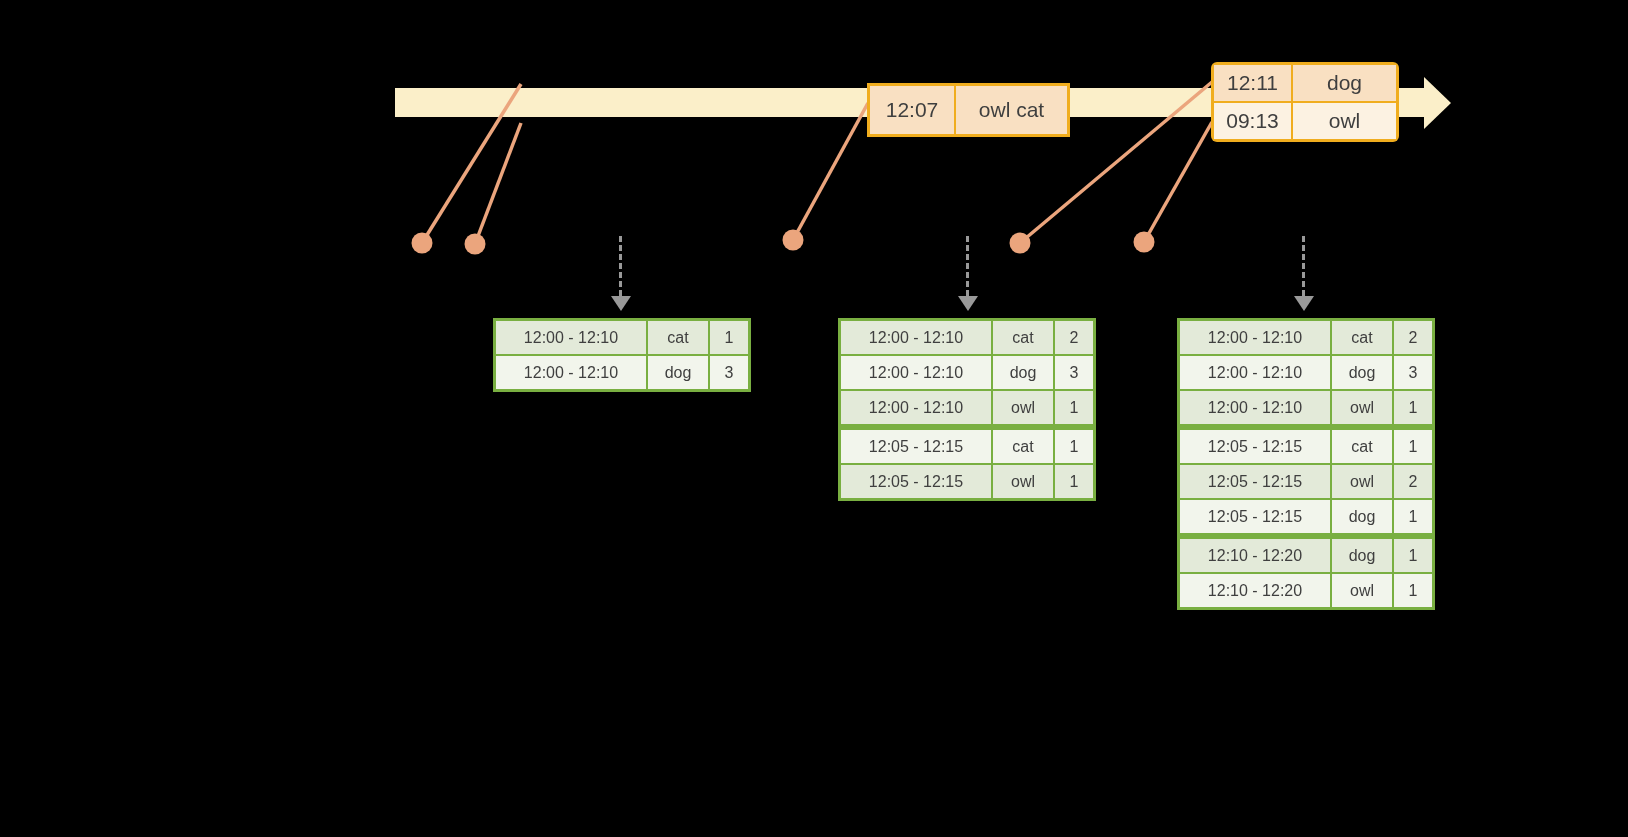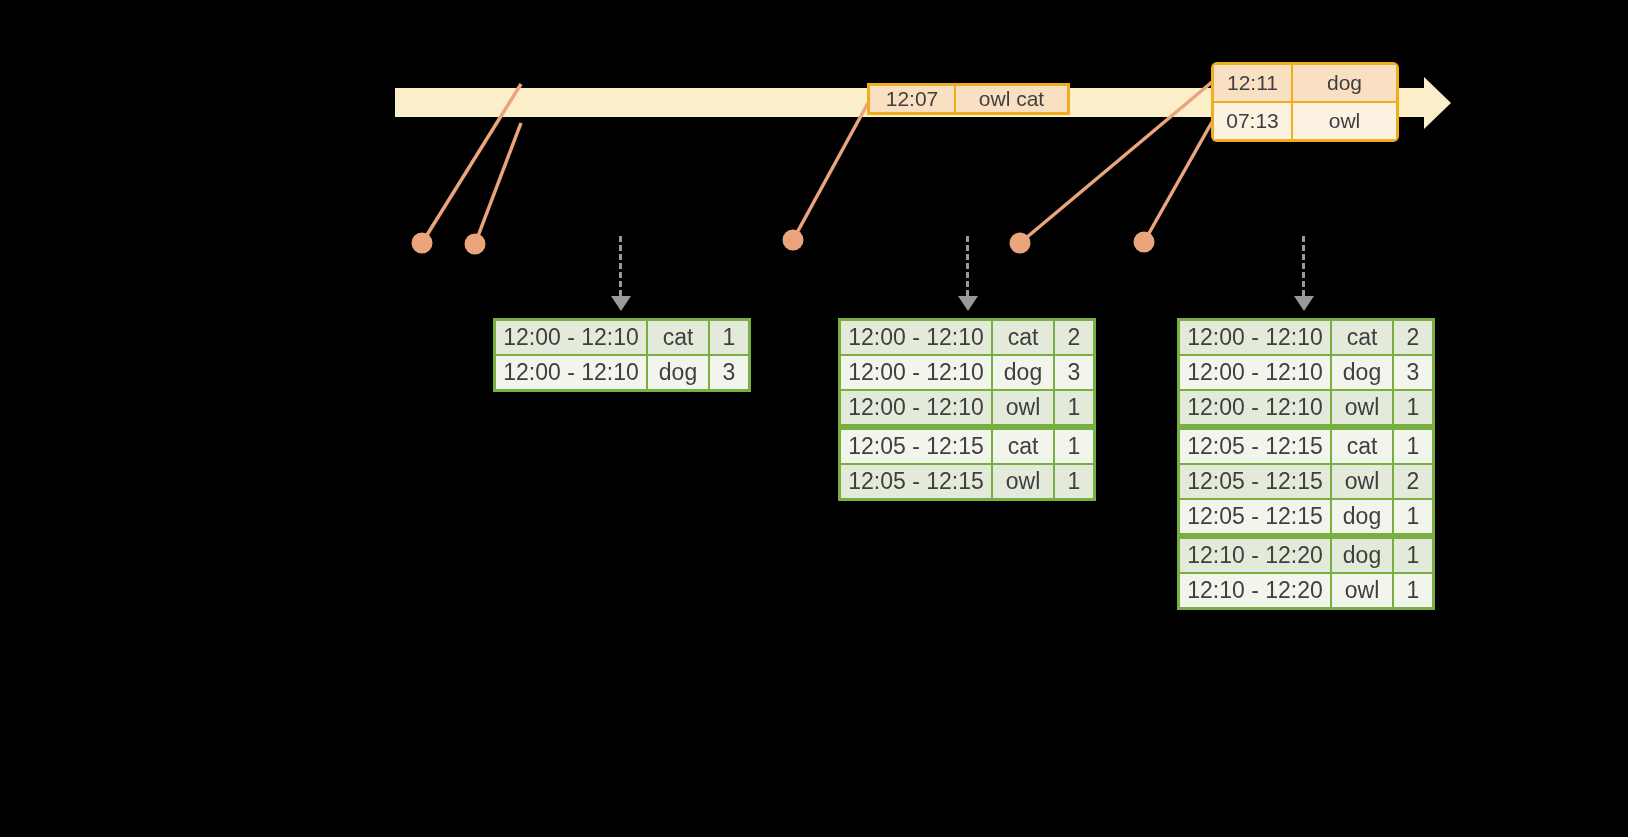--- a/index.html
+++ b/index.html
@@ -23,34 +23,34 @@
   .connectors{position:absolute;left:0;top:0;}
   .connectors line{stroke:var(--connector);stroke-width:3.5px;}
   .connectors circle{fill:var(--connector);}
 
   
   .etable{position:absolute;background:var(--gold);padding:3px;display:grid;gap:2px;font-size:21px;}
   #et1{left:520px;top:65px;grid-template-columns:88px 113px;}
   #et2{left:867px;top:83px;grid-template-columns:84px 111px;}
   #et3{left:1211px;top:62px;grid-template-columns:77px 103px;border-radius:6px;}
   .ecell{height:36px;display:flex;align-items:center;justify-content:center;}
-  #et2 .ecell{height:26px;}
+  #et2 .ecell{height:48px;}
   .edk{background:var(--peachdk);} .elt{background:var(--peachlt);}
 
   
   .trigger{position:absolute;top:236px;width:20px;height:80px;}
   .t1{left:611px;} .t2{left:958px;} .t3{left:1294px;}
   .tline{position:absolute;left:8px;top:0;height:60px;border-left:3px dashed var(--gray);}
   .thead{position:absolute;left:0;top:60px;width:0;height:0;
          border-top:15px solid var(--gray);border-left:10px solid transparent;
          border-right:10px solid transparent;}
 
   
   .gtable{position:absolute;background:var(--green);padding:3px;display:grid;
-          grid-template-columns:150px 60px 38px;gap:2px;font-size:23px;}
+          grid-template-columns:150px 60px 38px;gap:2px;font-size:16px;}
   #rt1{left:493px;top:318px;}
   #rt2{left:838px;top:318px;}
   #rt3{left:1177px;top:318px;}
   .gcell{height:33px;display:flex;align-items:center;justify-content:center;}
   .gdk{background:var(--greendk);} .glt{background:var(--greenlt);}
   .gsep{grid-column:1 / -1;height:2px;background:var(--green);}
 </style>
 </head>
 <body>
 
@@ -74,21 +74,21 @@
 
 
   <div class="etable" id="et2">
     <div class="ecell edk">12:07</div>
     <div class="ecell edk">owl cat</div>
   </div>
 
   <div class="etable" id="et3">
     <div class="ecell edk">12:11</div>
     <div class="ecell edk">dog</div>
-    <div class="ecell elt">07:13</div>
+    <div class="ecell elt">09:13</div>
     <div class="ecell elt">owl</div>
   </div>
 
   <div class="trigger t1">
     <div class="tline"></div>
     <div class="thead"></div>
   </div>
   <div class="trigger t2">
     <div class="tline"></div>
     <div class="thead"></div>

